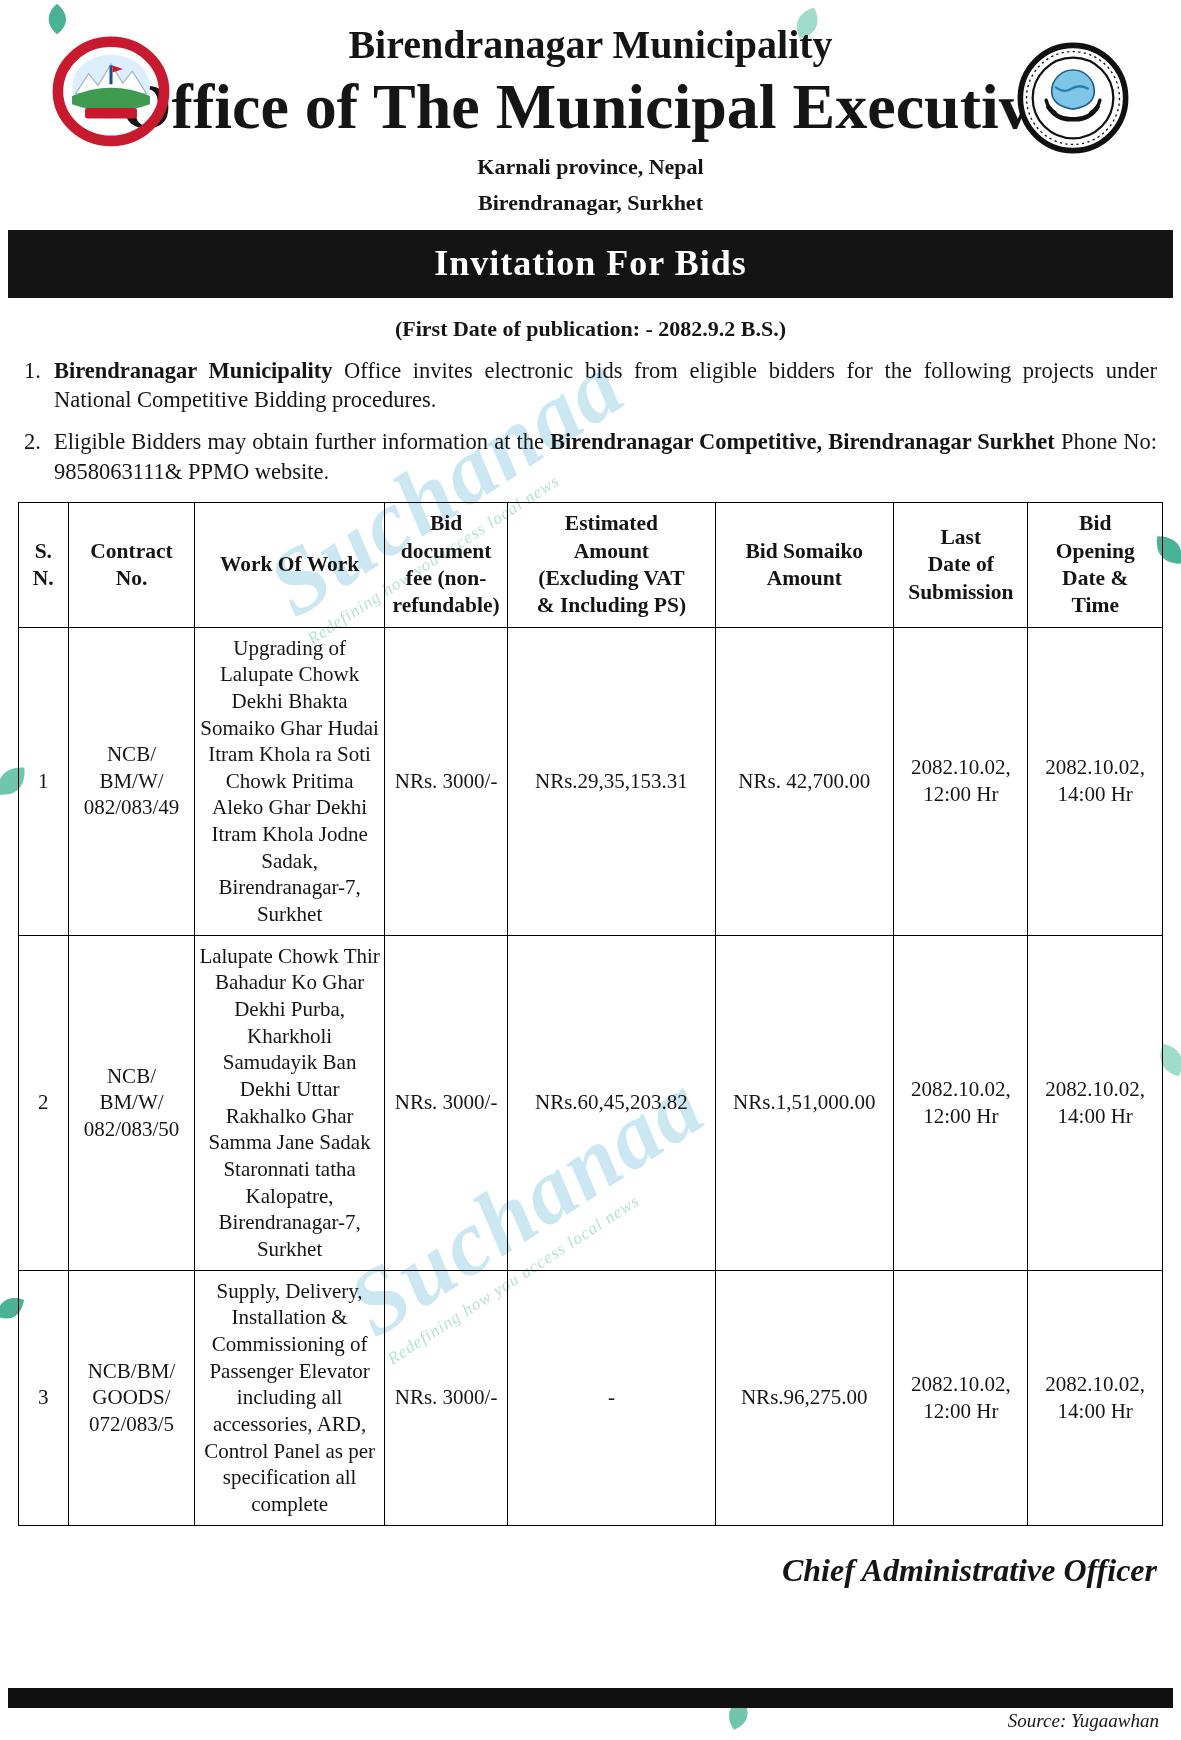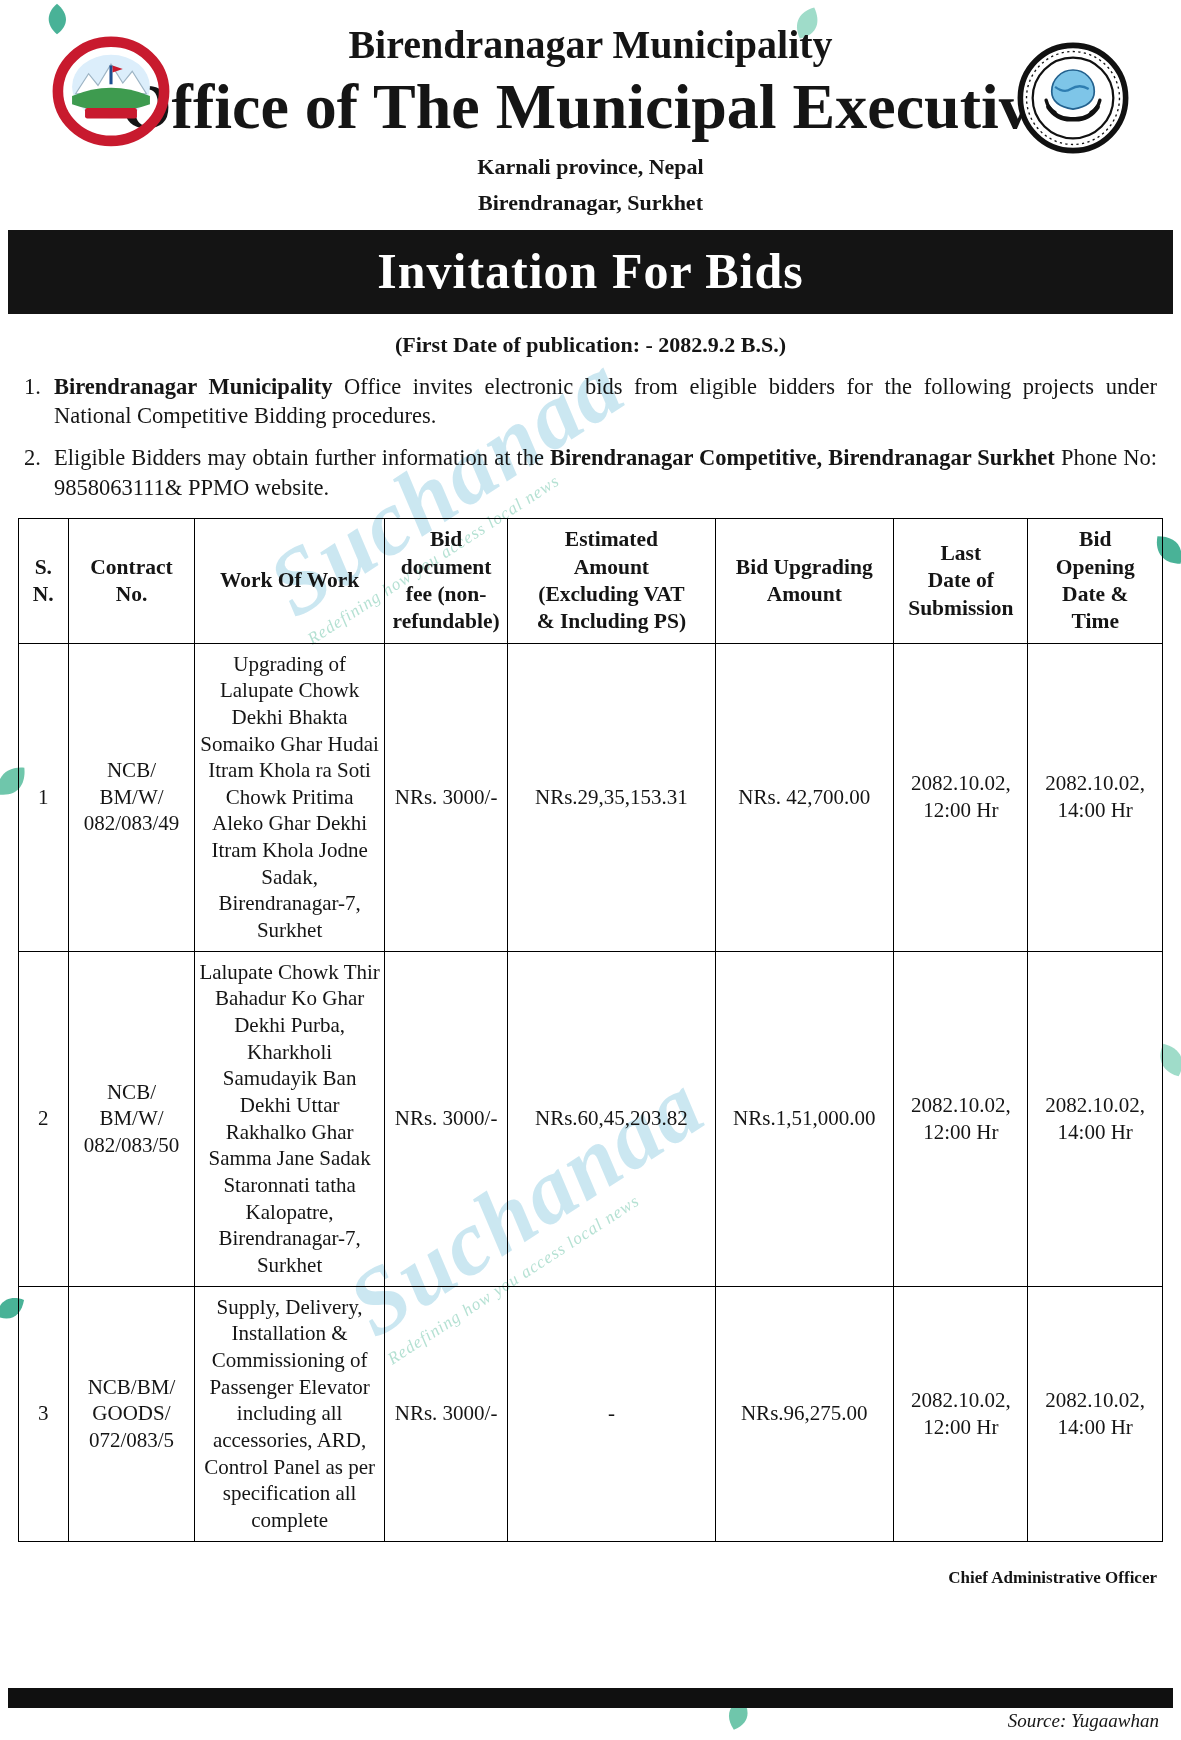--- a/index.html
+++ b/index.html
@@ -32,21 +32,21 @@
   .emblem { position:absolute; }
   .emblem-left  { left:34px;  top:30px; width:118px; height:118px; }
   .emblem-right { right:34px; top:42px; width:112px; height:112px; }
   .muni-title  { font-size:40px; font-weight:bold; line-height:1.15; }
   .office-title{ font-size:64px; font-weight:bold; line-height:1.15; margin-top:2px; }
   .addr { font-size:22px; font-weight:bold; margin-top:10px; }
 
   
   .banner {
     margin:14px -10px 0 -10px; background:#141414; color:#ffffff;
-    text-align:center; font-size:50px; font-weight:bold; padding:12px 0 14px 0;
+    text-align:center; font-size:36px; font-weight:bold; padding:12px 0 14px 0;
     letter-spacing:1px;
   }
 
   .pubdate { text-align:center; font-size:22px; font-weight:bold; margin:18px 0 14px 0; }
 
   .notice-list { margin:0 6px 16px 6px; }
   .notice-item { display:flex; font-size:22.5px; line-height:1.32; margin-bottom:12px; text-align:justify; }
   .notice-item .num { flex:0 0 30px; }
   .notice-item .body { flex:1; }
   .b { font-weight:bold; }
@@ -55,21 +55,21 @@
   table.bids {
     width:100%; border-collapse:collapse; table-layout:fixed;
     font-size:21px; line-height:1.27; background:transparent;
   }
   table.bids th, table.bids td {
     border:1.6px solid #000; text-align:center; vertical-align:middle;
     padding:7px 4px; white-space:pre-line; word-wrap:break-word;
   }
   table.bids th { font-weight:bold; height:112px; font-size:21.5px; }
 
-  .signature { text-align:right; font-size:17px; font-weight:bold; margin-top:26px; padding-right:6px; }
+  .signature { text-align:right; font-size:32px; font-weight:bold; margin-top:26px; padding-right:6px;font-style:italic; }
 
   .bottom-bar { position:absolute; left:8px; right:8px; bottom:32px; height:20px; background:#101010; z-index:2; }
   .source { position:absolute; right:22px; bottom:8px; font-size:19px; font-style:italic; z-index:2; }
 </style>
 </head>
 <body>
 
 <div class="page">
 
   <svg class="decor-leaf" style="left:40px;top:2px;width:34px;height:34px;" viewBox="0 0 40 40">
@@ -174,21 +174,21 @@
 No.</th>
           <th>Work Of Work</th>
           <th>Bid
 document
 fee (non-
 refundable)</th>
           <th>Estimated
 Amount
 (Excluding VAT
 &amp; Including PS)</th>
-          <th>Bid Upgrading
+          <th>Bid Somaiko
 Amount</th>
           <th>Last
 Date of
 Submission</th>
           <th>Bid
 Opening
 Date &amp;
 Time</th>
         </tr>
       </thead>

